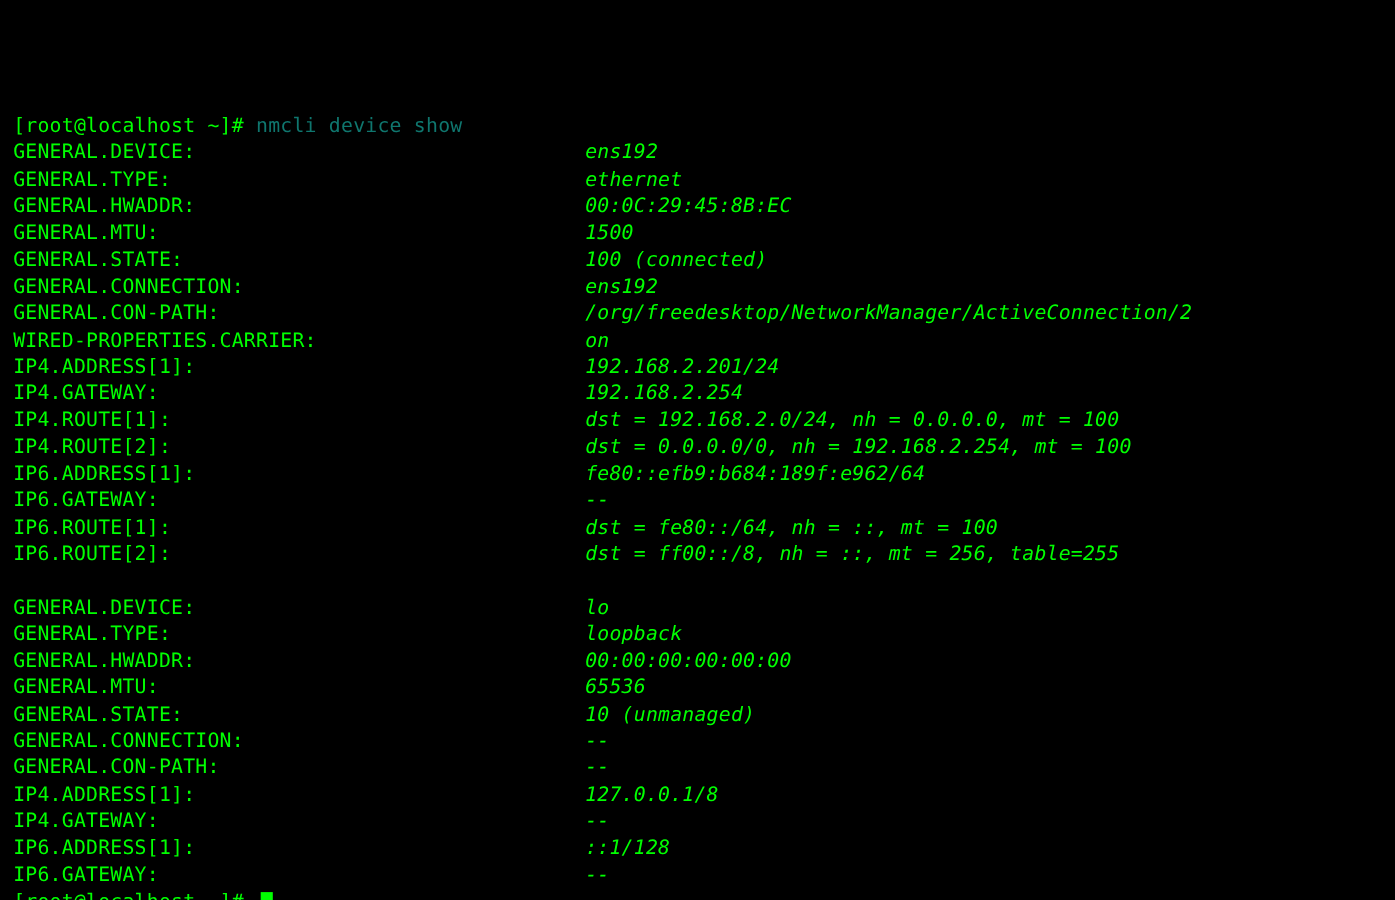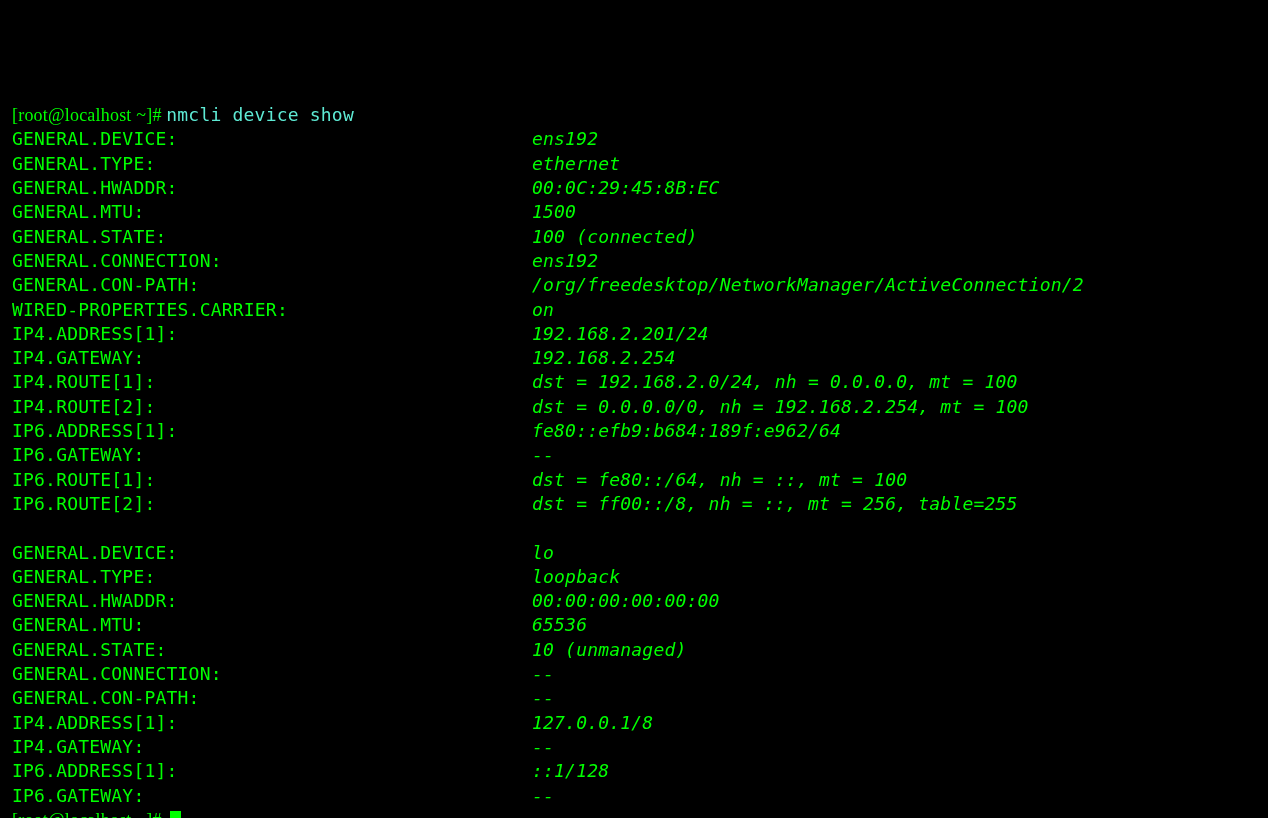--- a/index.html
+++ b/index.html
@@ -7,22 +7,22 @@
     color: #00ff00;
     font-family: "Consolas", "Menlo", "DejaVu Sans Mono", "Courier New", monospace;
     font-size: 18px;
     line-height: 1.35;
     margin: 0;
     padding: 6px 12px;
     white-space: pre;
     letter-spacing: 0.2px;
   }
   .prompt-line { display: block; }
-  .bright { color: #00ff00; font-family: Liberation Serif, serif; }
-  .cmd { color: #5eead4; }
+  .bright { color: #00ff00; }
+  .cmd { color: #0f766e; }
   .row { display: block; }
   .key { display: inline-block; width: 520px; }
   .val { display: inline; font-style: italic; }
   .cursor {
     display: inline-block;
     width: 11px;
     height: 1.05em;
     background: #00ff00;
     vertical-align: text-bottom;
     margin-left: 4px;

